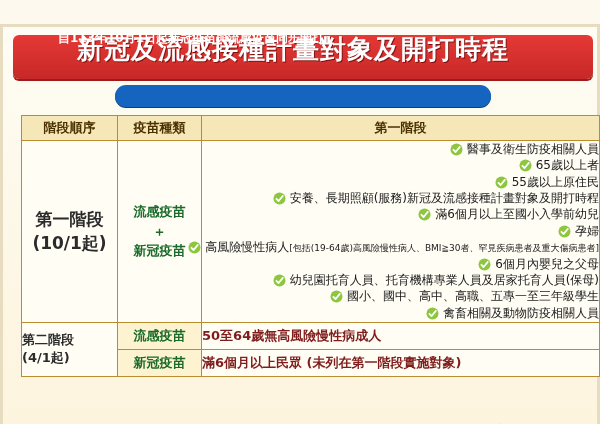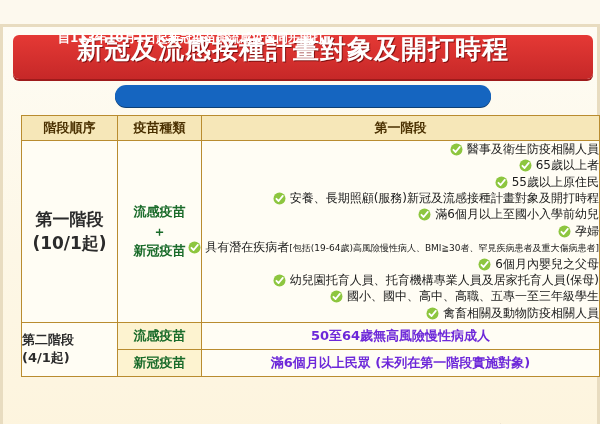--- a/index.html
+++ b/index.html
@@ -144,24 +144,23 @@
     margin-right: 4px;
     margin-top: 1px;
     display: inline-block;
   }
   .item-text .small {
     font-size: 9px;
   }
   .row2-target {
     background: #fffdf4;
     font-size: 13px;
-    color: #6d28d9;
+    color: #7f1d1d;
     padding: 5px 8px;
     font-weight: bold;
-    text-align: center;
   }
   .stage2-cell {
     background: #fffdf4;
     text-align: left;
     color: #2b2b2b;
     font-size: 13px;
     font-weight: bold;
     line-height: 1.45;
   }
   .vaccine2-cell {
@@ -297,21 +296,21 @@
             <span class="item-text">孕婦</span>
           </div>
 
           <div class="item">
             <span class="chk">
               <svg viewBox="0 0 13 13" width="13" height="13">
                   <circle cx="6.5" cy="6.5" r="6" fill="#8dc63f"></circle>
                   <path d="M3.4 6.8 L5.6 9 L9.8 3.9" stroke="#fff" stroke-width="1.8" fill="none" stroke-linecap="round" stroke-linejoin="round"></path>
                 </svg>
             </span>
-            <span class="item-text"><span>具有潛在疾病者</span><span class="small">[包括(19-64歲)高風險慢性病人、BMI≧30者、罕見疾病患者及重大傷病患者]</span></span>
+            <span class="item-text"><span>高風險慢性病人</span><span class="small">[包括(19-64歲)高風險慢性病人、BMI≧30者、罕見疾病患者及重大傷病患者]</span></span>
           </div>
 
           <div class="item">
             <span class="chk">
               <svg viewBox="0 0 13 13" width="13" height="13">
                   <circle cx="6.5" cy="6.5" r="6" fill="#8dc63f"></circle>
                   <path d="M3.4 6.8 L5.6 9 L9.8 3.9" stroke="#fff" stroke-width="1.8" fill="none" stroke-linecap="round" stroke-linejoin="round"></path>
                 </svg>
             </span>
             <span class="item-text">6個月內嬰兒之父母</span>

